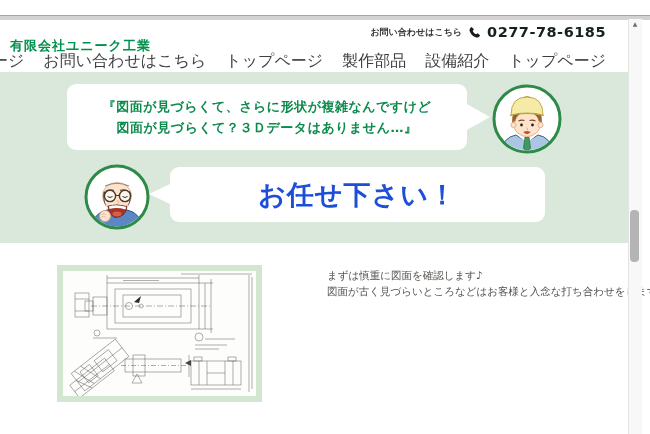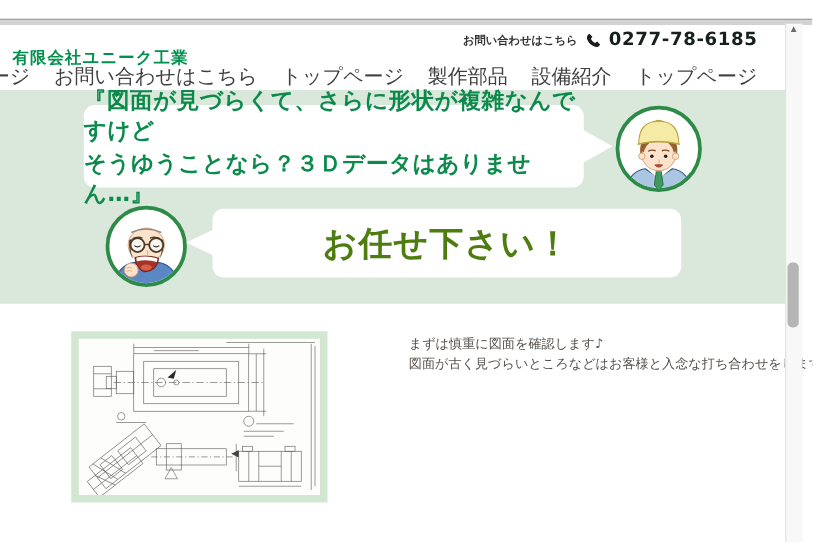--- a/index.html
+++ b/index.html
@@ -18,27 +18,27 @@
   .phone-icon{width:13px;height:13px;display:inline-block;}
   .phone-number{font-size:14.5px;font-weight:bold;color:#16211c;letter-spacing:0.5px;}
   .nav{position:absolute;top:51px;right:44px;display:flex;gap:19px;white-space:nowrap;}
   .nav-item{font-size:16px;color:#3f3f3f;cursor:pointer;}
   
   .banner{position:absolute;left:0;top:72px;width:628px;height:171px;background:#d9e8da;}
   .bubble{position:absolute;background:#fff;border-radius:9px;}
   .bubble1{left:67px;top:84px;width:400px;height:66px;}
   .bubble1-text{height:100%;display:flex;flex-direction:column;justify-content:center;
     align-items:center;gap:3px;}
-  .bubble1-text div{font-size:18px;font-weight:bold;color:#0c8a4c;letter-spacing:0.5px;}
+  .bubble1-text div{font-size:13px;font-weight:bold;color:#0c8a4c;letter-spacing:0.5px;}
   .tail-right{position:absolute;left:465px;top:103px;width:0;height:0;
     border-top:14px solid transparent;border-bottom:14px solid transparent;border-left:25px solid #fff;}
   .bubble2{left:170px;top:167px;width:375px;height:55px;}
   .bubble2-text{height:100%;display:flex;justify-content:center;align-items:center;gap:7px;}
   .bubble2-lead{font-size:13px;font-weight:bold;color:#0c8a4c;letter-spacing:1px;padding-top:6px;}
-  .bubble2-main{font-size:27px;font-weight:bold;color:#4d7c0f;letter-spacing:1px;}
+  .bubble2-main{font-size:27px;font-weight:bold;color:#1d4ed8;letter-spacing:1px;}
   .tail-left{position:absolute;left:149px;top:183px;width:0;height:0;
     border-top:11px solid transparent;border-bottom:11px solid transparent;border-right:23px solid #fff;}
   .avatar{position:absolute;}
   .avatar-young{left:492px;top:84px;width:70px;height:70px;}
   .avatar-old{left:84px;top:164px;width:66px;height:66px;}
   
   .drawing-frame{position:absolute;left:57px;top:265px;width:193px;height:125px;
     border:6px solid #d2e7d2;background:#fdfdfb;}
   .caption{position:absolute;left:327px;top:267px;font-size:10.5px;color:#55504c;line-height:16px;white-space:nowrap;}
   
@@ -73,21 +73,21 @@
     <span class="nav-item">製作部品</span>
     <span class="nav-item">設備紹介</span>
     <span class="nav-item">トップページ</span>
   </nav>
 
   <div class="banner"></div>
 
   <div class="bubble bubble1">
     <div class="bubble1-text">
       <div>『図面が見づらくて、さらに形状が複雑なんですけど</div>
-      <div>そうゆうことなら？３Ｄデータはありません…』</div>
+      <div>図面が見づらくて？３Ｄデータはありません…』</div>
     </div>
   </div>
   <div class="tail-right"></div>
 
   <svg class="avatar avatar-young" viewBox="0 0 70 70">
     <defs>
         <clipPath id="clipY">
           <circle cx="35" cy="35" r="31.5"></circle>
         </clipPath>
       </defs>

